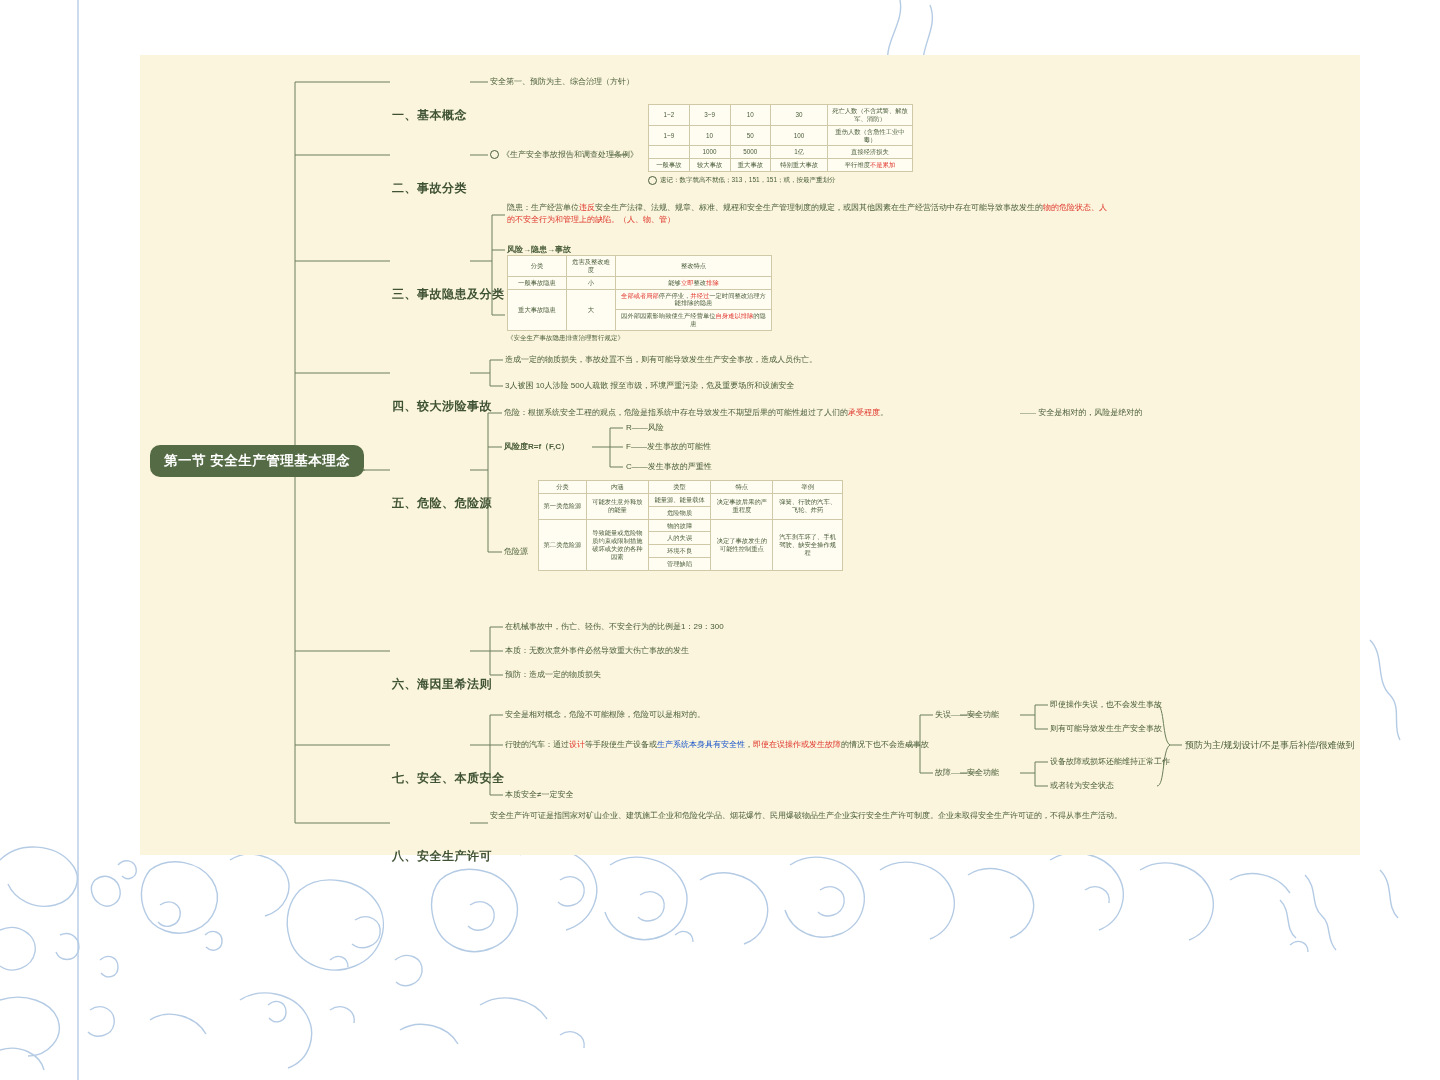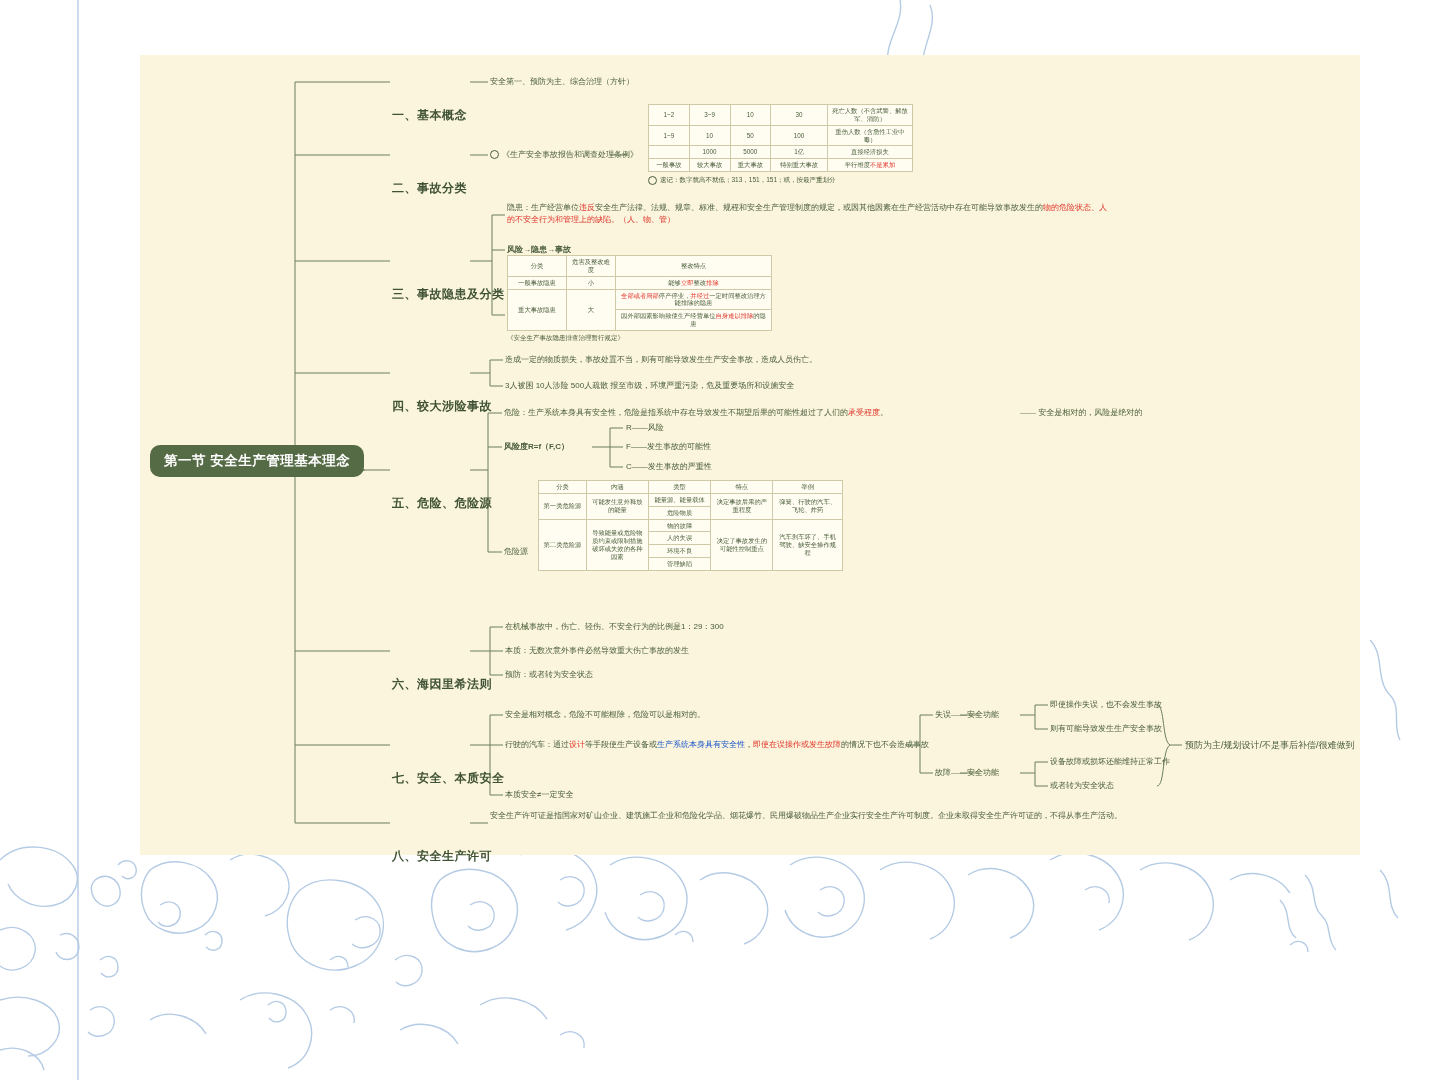--- a/index.html
+++ b/index.html
@@ -259,21 +259,21 @@
           </tbody>
       </table>
       <div class="note" style="margin-top:3px;">《安全生产事故隐患排查治理暂行规定》</div>
     </div>
 
     <div class="node lvl1" style="left:252px;top:311px;">四、较大涉险事故</div>
     <div class="node lvl2" style="left:365px;top:299px;font-family:Liberation Serif, serif;">造成一定的物质损失，事故处置不当，则有可能导致发生生产安全事故，造成人员伤亡。</div>
     <div class="node lvl2" style="left:365px;top:325px;">3人被困 10人涉险 500人疏散 报至市级，环境严重污染，危及重要场所和设施安全</div>
 
     <div class="node lvl1" style="left:252px;top:408px;">五、危险、危险源</div>
-    <div class="node lvl2" style="left:364px;top:352px;" id="s5def"><span class="">危险：生产系统本身具有安全性，危险是指系统中存在导致发生不期望后果的可能性超过了人们的</span><span class="red">承受程度</span><span class="">。</span></div>
+    <div class="node lvl2" style="left:364px;top:352px;" id="s5def"><span class="">危险：根据系统安全工程的观点，危险是指系统中存在导致发生不期望后果的可能性超过了人们的</span><span class="red">承受程度</span><span class="">。</span></div>
     <div class="node lvl2" style="left:880px;top:352px;">
       <span style="color:#6d7f5c;">——&nbsp;</span><span>安全是相对的，风险是绝对的</span>
     </div>
     <div class="node lvl2" style="left:364px;top:386px;font-weight:bold;">风险度R=f（F,C）</div>
     <div class="node lvl2" style="left:486px;top:367px;">R——风险</div>
     <div class="node lvl2" style="left:486px;top:386px;">F——发生事故的可能性</div>
     <div class="node lvl2" style="left:486px;top:406px;">C——发生事故的严重性</div>
     <div class="node lvl2" style="left:364px;top:491px;">危险源</div>
     <div style="position:absolute;left:398px;top:425px;">
       <table class="mm t-src">
@@ -313,21 +313,21 @@
             <tr>
               <td>管理缺陷</td>
             </tr>
           </tbody>
       </table>
     </div>
 
     <div class="node lvl1" style="left:252px;top:589px;">六、海因里希法则</div>
     <div class="node lvl2" style="left:365px;top:566px;">在机械事故中，伤亡、轻伤、不安全行为的比例是1：29：300</div>
     <div class="node lvl2" style="left:365px;top:590px;">本质：无数次意外事件必然导致重大伤亡事故的发生</div>
-    <div class="node lvl2" style="left:365px;top:614px;">预防：或者转为安全状态</div>
+    <div class="node lvl2" style="left:365px;top:614px;">预防：造成一定的物质损失</div>
 
     <div class="node lvl1" style="left:252px;top:683px;">七、安全、本质安全</div>
     <div class="node lvl2" style="left:365px;top:654px;">安全是相对概念，危险不可能根除，危险可以是相对的。</div>
     <div class="node lvl2" style="left:365px;top:684px;" id="s7int"><span class="">行驶的汽车：通过</span><span class="red">设计</span><span class="">等手段使生产设备或</span><span class="blue">生产系统本身具有安全性</span><span class="">，</span><span class="red">即使在误操作或发生故障</span><span class="">的情况下也不会造成事故</span></div>
     <div class="node lvl2" style="left:365px;top:734px;">本质安全≠一定安全</div>
 
     <div class="node lvl2" style="left:795px;top:654px;">
       <span>失误</span><span style="color:#6d7f5c;">——</span><span>安全功能</span>
     </div>
     <div class="node lvl2" style="left:910px;top:644px;">即使操作失误，也不会发生事故</div>

